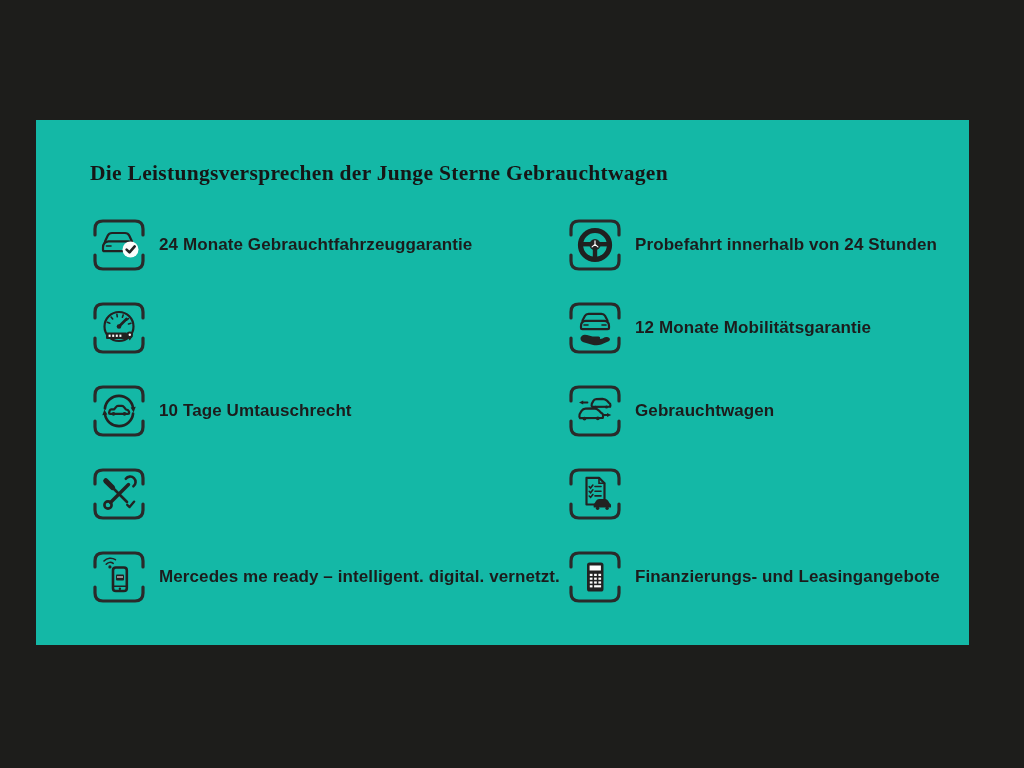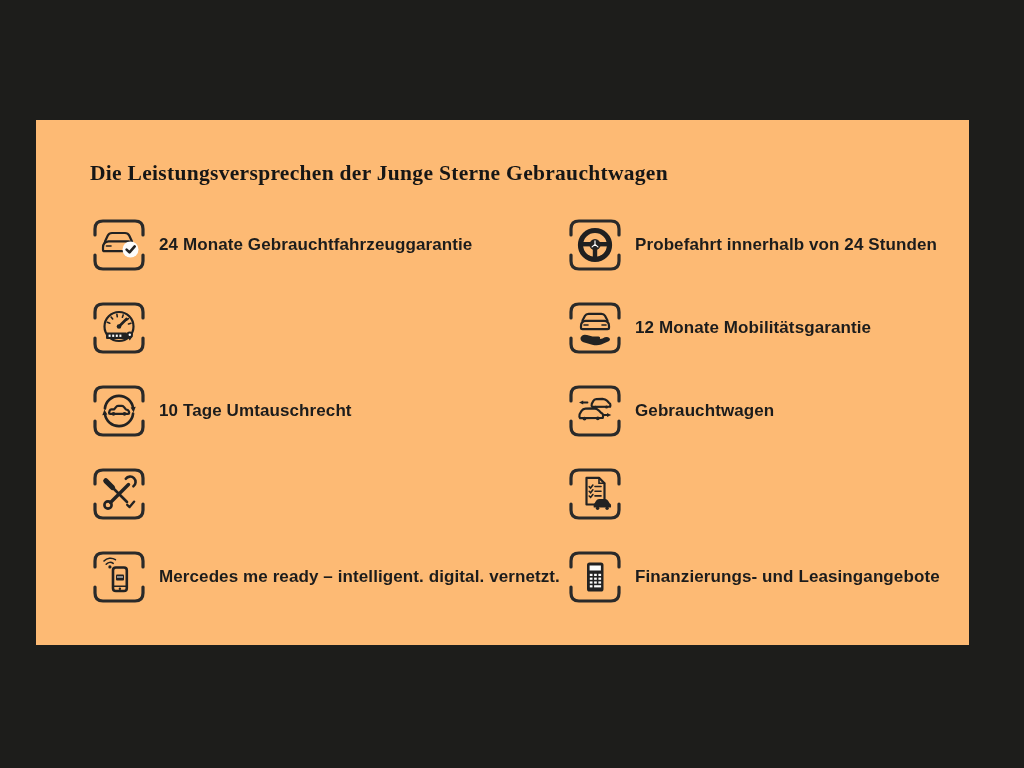--- a/index.html
+++ b/index.html
@@ -7,21 +7,21 @@
   body {
     background:#1d1d1b;
     font-family:"Liberation Sans", sans-serif;
     position:relative;
   }
   .stage { position:absolute; inset:0; }
   .card {
     position:absolute;
     left:36px; top:120px;
     width:933px; height:525px;
-    background:#fdba74;
+    background:#14b8a6;
   }
   .card-title {
     position:absolute;
     left:54px; top:41px;
     font-family:"Liberation Serif", serif;
     font-weight:bold;
     font-size:21.5px;
     letter-spacing:0.3px;
     color:#161616;
     white-space:nowrap;

